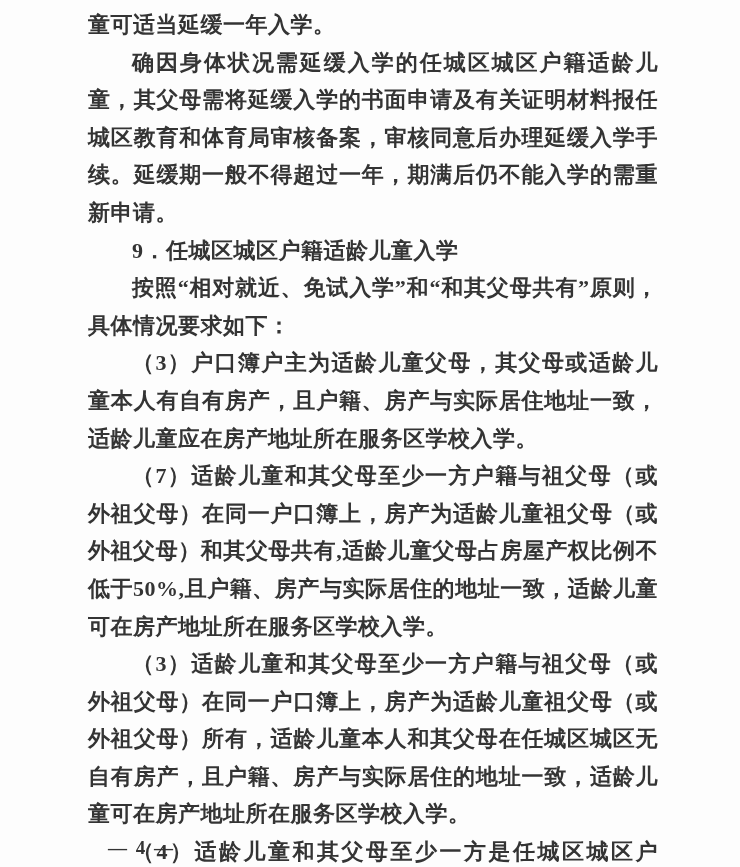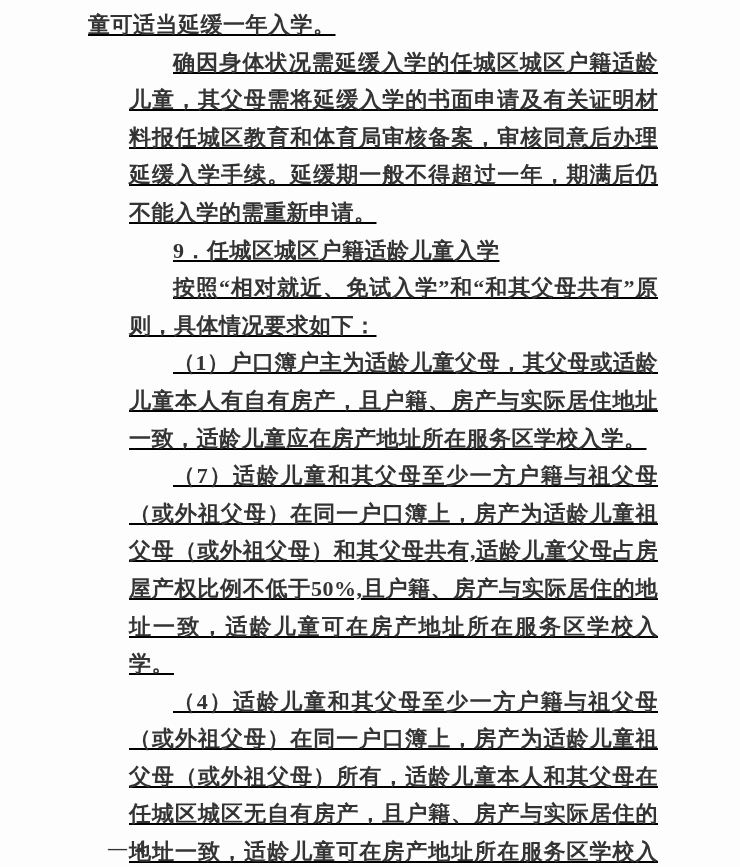--- a/index.html
+++ b/index.html
@@ -5,58 +5,56 @@
   * { margin: 0; padding: 0; box-sizing: border-box; }
   html, body { background: #ffffff; }
   .page {
     position: relative;
     width: 740px;
     height: 867px;
     margin: 0 auto;
     background: #fdfdfd;
     overflow: hidden;
     font-family: "Liberation Serif", "DejaVu Serif", serif;
-    text-decoration: underline;
   }
   .doc-body {
     padding: 6px 82px 0 88px;
     color: #343434;
     font-size: 22px;
     line-height: 37.6px;
     font-weight: 700;
     text-align: justify;
     text-justify: inter-ideograph;
     letter-spacing: 0.5px;
   }
   .doc-body p {
     margin: 0;
     word-break: break-all;
   }
   .doc-body p.indent {
     text-indent: 2em;
-    margin-left: 41px;
   }
   .page-footer {
     position: absolute;
     left: 108px;
     bottom: 8px;
     color: #343434;
     font-size: 19px;
     font-weight: 700;
     letter-spacing: 2px;
   }
 </style>
 </head>
 <body>
 
 <div class="page">
   <div class="doc-body">
     <p>童可适当延缓一年入学。</p>
     <p class="indent">确因身体状况需延缓入学的任城区城区户籍适龄儿童，其父母需将延缓入学的书面申请及有关证明材料报任城区教育和体育局审核备案，审核同意后办理延缓入学手续。延缓期一般不得超过一年，期满后仍不能入学的需重新申请。</p>
     <p class="indent">9．任城区城区户籍适龄儿童入学</p>
     <p class="indent">按照“相对就近、免试入学”和“和其父母共有”原则，具体情况要求如下：</p>
-    <p class="indent">（1）户口簿户主为适龄儿童父母，其父母或适龄儿童本人有自有房产，且户籍、房产与实际居住地址一致，适龄儿童应在房产地址所在服务区学校入学。</p>
+    <p class="indent">（3）户口簿户主为适龄儿童父母，其父母或适龄儿童本人有自有房产，且户籍、房产与实际居住地址一致，适龄儿童应在房产地址所在服务区学校入学。</p>
     <p class="indent">（7）适龄儿童和其父母至少一方户籍与祖父母（或外祖父母）在同一户口簿上，房产为适龄儿童祖父母（或外祖父母）和其父母共有,适龄儿童父母占房屋产权比例不低于50%,且户籍、房产与实际居住的地址一致，适龄儿童可在房产地址所在服务区学校入学。</p>
-    <p class="indent">（4）适龄儿童和其父母至少一方户籍与祖父母（或外祖父母）在同一户口簿上，房产为适龄儿童祖父母（或外祖父母）所有，适龄儿童本人和其父母在任城区城区无自有房产，且户籍、房产与实际居住的地址一致，适龄儿童可在房产地址所在服务区学校入学。</p>
+    <p class="indent">（3）适龄儿童和其父母至少一方户籍与祖父母（或外祖父母）在同一户口簿上，房产为适龄儿童祖父母（或外祖父母）所有，适龄儿童本人和其父母在任城区城区无自有房产，且户籍、房产与实际居住的地址一致，适龄儿童可在房产地址所在服务区学校入学。</p>
     <p class="indent">（4）适龄儿童和其父母至少一方是任城区城区户籍，且其</p>
   </div>
   <div class="page-footer">— 4 —</div>
 </div>
 
 </body></html>

